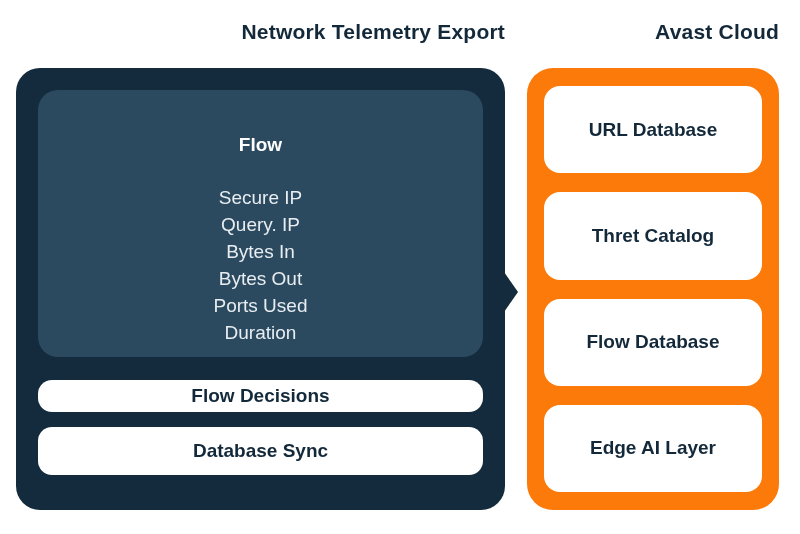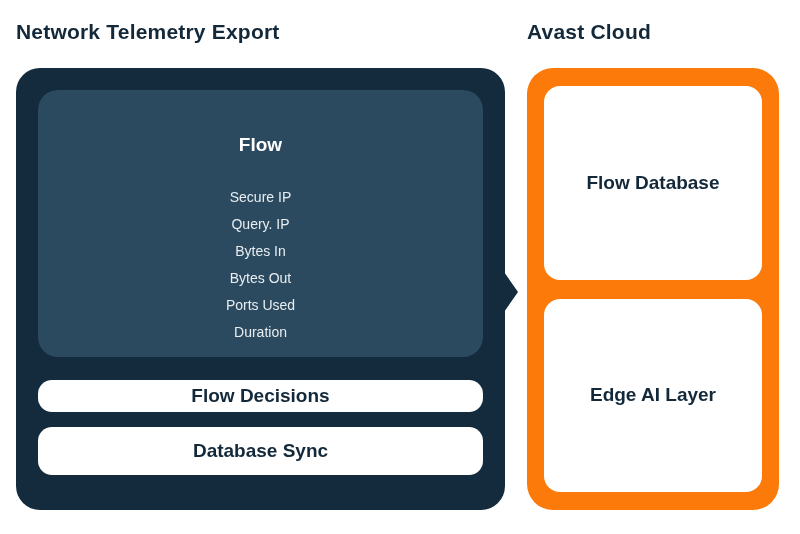--- a/index.html
+++ b/index.html
@@ -2,39 +2,39 @@
 <html><head>
 <meta charset="utf-8">
 <style>
   html,body { margin:0; padding:0; background:#ffffff; }
   .canvas {
     position:relative; width:800px; height:534px; background:#ffffff;
     font-family:"Liberation Sans", sans-serif; overflow:hidden;
   }
   .section-title {
     position:absolute; top:20px; font-size:21px; font-weight:bold;
-    color:#13293a; text-align:left; letter-spacing:0.2px;
+    color:#13293a; text-align:right; letter-spacing:0.2px;
   }
   .title-left  { left:16px;  width:489px; }
   .title-right { left:527px; width:252px; }
 
   .dark-panel {
     position:absolute; left:16px; top:68px; width:489px; height:442px;
     background:#132b3c; border-radius:24px; padding:22px; box-sizing:border-box;
   }
   .columns { display:flex; gap:15px; height:267px; margin-bottom:23px; }
   .column {
     flex:1; background:#2c4a5f; border-radius:20px;
     padding:16px 8px 0; box-sizing:border-box; text-align:center;
   }
   .col-header {
     min-height:78px; display:flex; align-items:center; justify-content:center;
     font-weight:bold; font-size:19px; line-height:26px; color:#ffffff; padding:0 14px;
   }
-  .col-items { font-size:14px; line-height:27px; color:#e7edf1; }
+  .col-items { font-size:19px; line-height:27px; color:#e7edf1; }
   .item { padding:0 2px; }
   .column:nth-child(3) .item:nth-child(3) { margin-top:9px; line-height:25px; }
 
   .bars { display:flex; flex-direction:column; gap:15px; }
   .bar {
     height:32px; background:#ffffff; border-radius:14px;
     display:flex; align-items:center; justify-content:center;
     font-size:19px; font-weight:bold; color:#13293a;
   }
   .bar:nth-child(2) { height:48px; }
@@ -83,20 +83,22 @@
   </div>
     <div class="bars" id="bars-root">
     <div class="bar">Flow Decisions</div>
 
     <div class="bar">Database Sync</div>
   </div>
     <div class="flow-arrow"></div>
   </div>
 
   <div class="orange-panel" id="boxes-root">
+    <div class="cloud-box">URL Database</div>
 
+    <div class="cloud-box">Thret Catalog</div>
 
     <div class="cloud-box">Flow Database</div>
 
     <div class="cloud-box">Edge AI Layer</div>
   </div>
 
 </div>
 
 </body></html>

